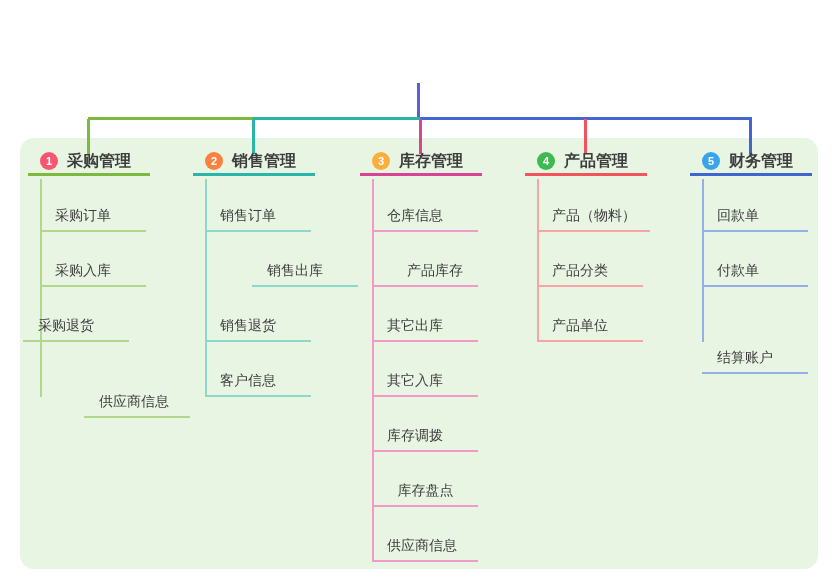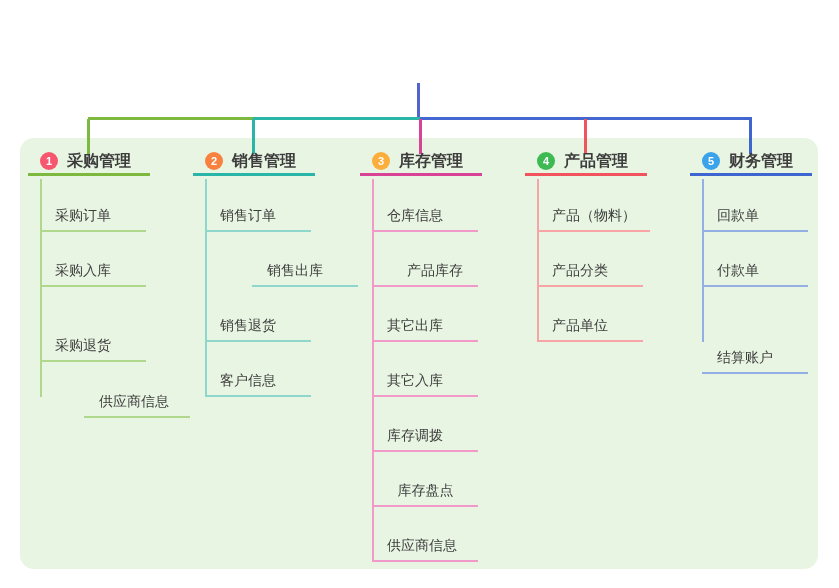--- a/index.html
+++ b/index.html
@@ -56,21 +56,21 @@
       <div class="line" style="left: 749px; top: 119px; width: 3px; height: 35px; background: rgb(63, 102, 208);"></div>
     </div>
   <div id="branches-layer">
       <div class="branch-header" style="left: 28px; border-bottom-color: rgb(124, 185, 62);">
         <span class="badge" style="background: rgb(246, 87, 111);">1</span>
         <span>采购管理</span>
       </div>
       <div class="trunk" style="left: 40px; top: 179px; height: 218px; background: rgb(176, 216, 140);"></div>
       <div class="child-node" style="left: 40px; top: 205px; border-bottom-color: rgb(176, 216, 140);">采购订单</div>
       <div class="child-node" style="left: 40px; top: 260px; border-bottom-color: rgb(176, 216, 140);">采购入库</div>
-      <div class="child-node" style="left: 40px; top: 315px; border-bottom-color: rgb(176, 216, 140); margin-top: 20px;">采购退货</div>
+      <div class="child-node" style="left: 23px; top: 315px; border-bottom-color: rgb(176, 216, 140);">采购退货</div>
       <div class="child-node" style="left: 40px; top: 391px; border-bottom-color: rgb(176, 216, 140); margin-left: 44px;">供应商信息</div>
       <div class="branch-header" style="left: 193px; border-bottom-color: rgb(41, 182, 168);">
         <span class="badge" style="background: rgb(249, 129, 63);">2</span>
         <span>销售管理</span>
       </div>
       <div class="trunk" style="left: 205px; top: 179px; height: 218px; background: rgb(142, 215, 204);"></div>
       <div class="child-node" style="left: 205px; top: 205px; border-bottom-color: rgb(142, 215, 204);">销售订单</div>
       <div class="child-node" style="left: 205px; top: 260px; border-bottom-color: rgb(142, 215, 204); margin-left: 47px;">销售出库</div>
       <div class="child-node" style="left: 205px; top: 315px; border-bottom-color: rgb(142, 215, 204);">销售退货</div>
       <div class="child-node" style="left: 205px; top: 370px; border-bottom-color: rgb(142, 215, 204);">客户信息</div>

